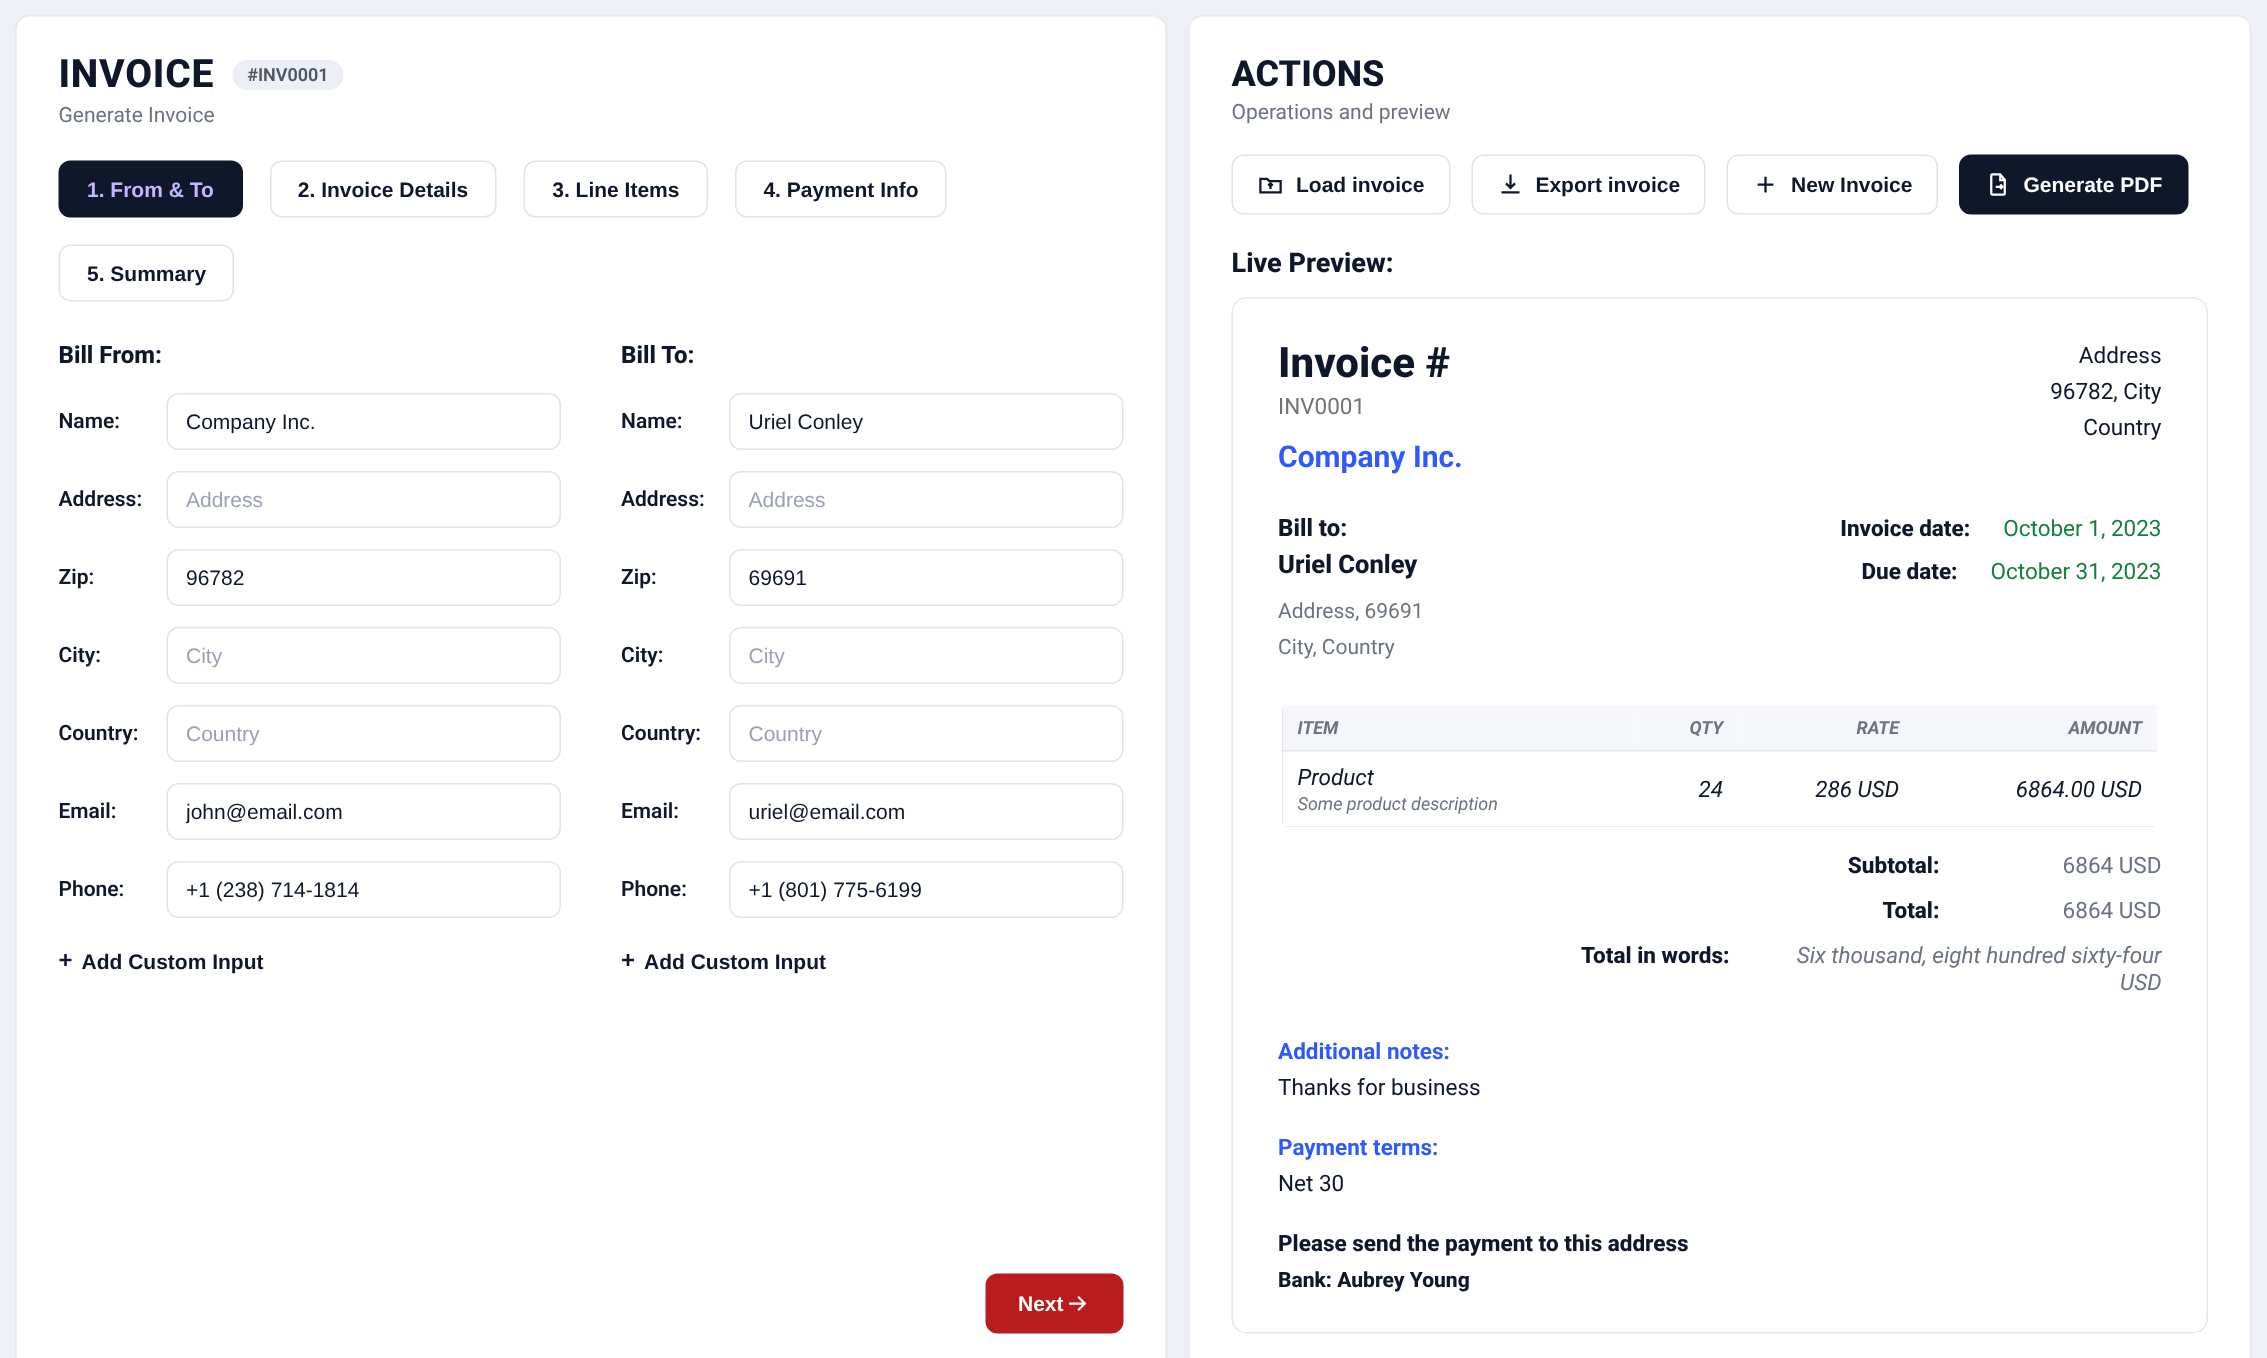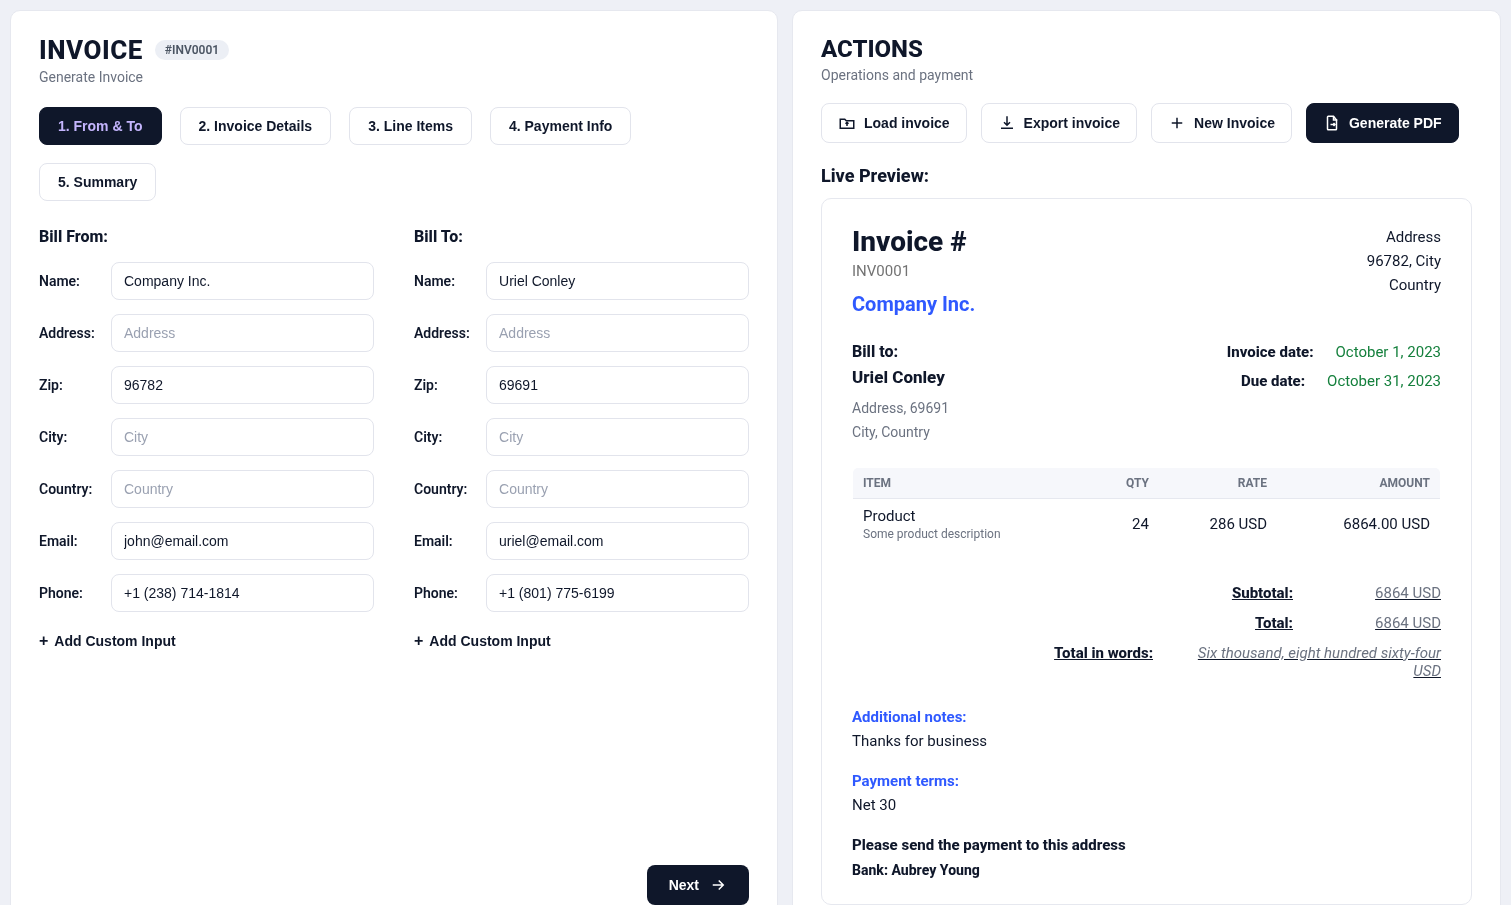--- a/index.html
+++ b/index.html
@@ -44,23 +44,23 @@
     font-size: 14px; color: #0f172a; background: #fff;
   }
   .input::placeholder { color: #9aa1b1; }
   .add-custom {
     display: inline-flex; align-items: center; gap: 6px; font-size: 14px; font-weight: 600;
     color: #0f172a; cursor: pointer; border: none; background: none; padding: 6px 0;
   }
   .plus { font-size: 16px; font-weight: 700; }
   .next-row { margin-top: auto; display: flex; justify-content: flex-end; }
   .btn-next {
-    background: #0f172a; color: #fff; border: none; border-radius: 8px;
+    background: #b91c1c; color: #fff; border: none; border-radius: 8px;
     padding: 11px 22px; font-size: 14px; font-weight: 700; cursor: pointer;
-    display: inline-flex; align-items: center; gap: 10px;
+    display: inline-flex; align-items: center; 
   }
   .arrow { display:inline-block; width:14px; height:14px; }
   .actions-title { font-size: 24px; font-weight: 800; }
   .action-btns { display: flex; flex-wrap: wrap; gap: 14px; margin: 20px 0 22px; }
   .btn {
     display: inline-flex; align-items: center; gap: 8px;
     border: 1px solid #e2e4ec; background: #fff; color: #0f172a;
     border-radius: 8px; padding: 10px 16px; font-size: 14px; font-weight: 600; cursor: pointer;
   }
   .btn.dark { background: #0f172a; color: #fff; border-color: #0f172a; }
@@ -74,30 +74,30 @@
   .prev-company { color: #2f59ff; font-size: 20px; font-weight: 700; margin-top: 12px; }
   .prev-addr { text-align: right; color: #0f172a; font-size: 15px; line-height: 1.6; }
   .prev-billrow { display: flex; justify-content: space-between; margin-top: 26px; }
   .billto-hdr { font-size: 16px; font-weight: 800; }
   .billto-name { font-size: 17px; font-weight: 800; margin-top: 6px; }
   .billto-lines { color: #6b7280; font-size: 14px; margin-top: 10px; line-height: 1.7; }
   .dates { text-align: right; }
   .date-lbl { font-weight: 800; font-size: 15px; display: inline-block; margin-right: 18px; }
   .date-val { color: #15803d; font-size: 15px; }
   .date-row { margin-bottom: 10px; }
-  table.items { width: 100%; border-collapse: collapse; margin-top: 22px; border: 1px solid #a3a3a3; border-radius: 6px; overflow: hidden; }
+  table.items { width: 100%; border-collapse: collapse; margin-top: 22px; border: 3px solid #a3a3a3; border-radius: 6px; overflow: hidden; font-style: italic; }
   table.items th {
     background: #f6f7fb; color: #6b7280; font-size: 12px; font-weight: 700; text-align: left;
     padding: 8px 10px; border-bottom: 1px solid #e6e8ef;
   }
   table.items th.r, table.items td.r { text-align: right; }
   table.items th.c, table.items td.c { text-align: right; }
   table.items td { padding: 8px 10px; font-size: 15px; border-bottom: 1px solid #e6e8ef; }
   .item-desc { color: #6b7280; font-size: 12px; display: block; margin-top: 2px; }
-  .totals { margin-top: 28px; text-decoration: underline; }
+  .totals { margin-top: 8px; }
   .tot-row { display: flex; justify-content: flex-end; gap: 28px; padding: 6px 0; font-size: 15px; }
   .tot-lbl { font-weight: 800; min-width: 120px; text-align: right; }
   .tot-val { color: #6b7280; min-width: 120px; text-align: right; }
   .tot-words { font-style: italic; color: #6b7280; max-width: 260px; text-align: right; }
   .sec-hdr { color: #2f59ff; font-weight: 700; font-size: 15px; margin-top: 22px; }
   .sec-body { font-size: 15px; margin-top: 6px; }
   .strong-line { font-weight: 800; font-size: 15px; margin-top: 22px; }
   .bank-line { font-weight: 800; font-size: 14px; margin-top: 8px; }
   svg.icon { width: 18px; height: 18px; stroke: currentColor; fill: none; stroke-width: 2; }
 </style>
@@ -205,21 +205,21 @@
         <span>Next</span>
         <svg class="icon arrow" viewBox="0 0 24 24">
             <path d="M5 12h14M13 6l6 6-6 6"></path>
           </svg>
       </button>
     </div>
   </div>
 
   <div class="panel right">
     <div class="actions-title">ACTIONS</div>
-    <div class="subtitle">Operations and payment</div>
+    <div class="subtitle">Operations and preview</div>
 
     <div class="action-btns">
       <button class="btn">
         <svg class="icon" viewBox="0 0 24 24">
             <path d="M3 7h6l2 2h10v10H3z"></path>
             <path d="M12 16v-5M10 13l2-2 2 2"></path>
           </svg>
         <span>Load invoice</span>
       </button>
       <button class="btn">

